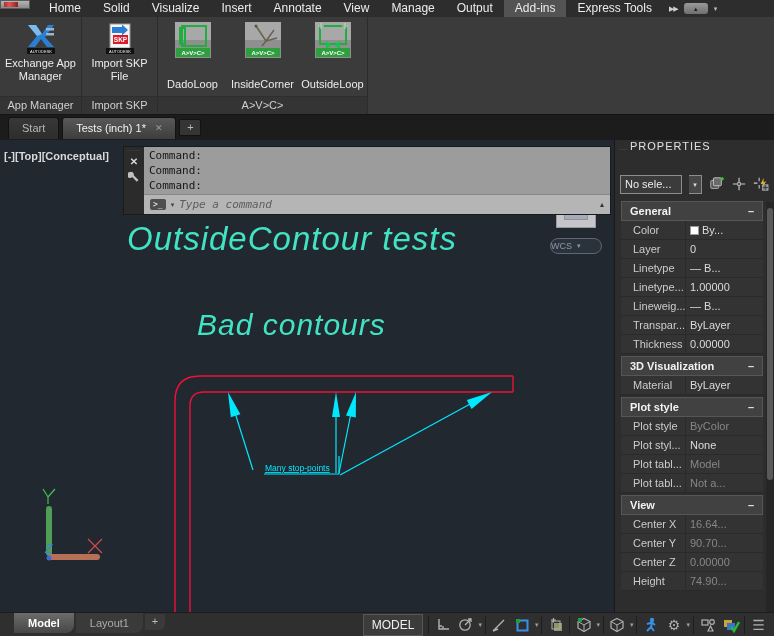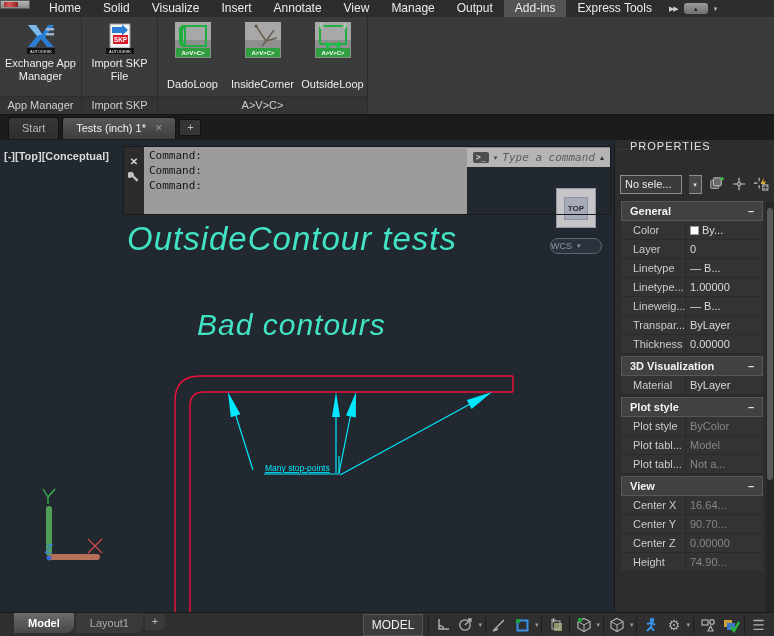--- a/index.html
+++ b/index.html
@@ -38,21 +38,21 @@
   
   .main{display:flex;height:472px;}
   .canvas{position:relative;flex:1;background:#212830;overflow:hidden;}
   .vplabel{position:absolute;left:4px;top:10px;font-size:11px;font-weight:bold;color:#d9d9d9;z-index:5;}
 
   
   .cmdwin{position:absolute;left:124px;top:7px;width:486px;height:67px;display:flex;z-index:6;box-shadow:0 0 0 1px #1a1a1a;}
   .cstrip{width:20px;background:#2b2b2b;display:flex;flex-direction:column;align-items:center;padding-top:1px;gap:4px;}
   .grip{font-size:5px;letter-spacing:1px;color:#9a9a9a;line-height:4px;}
   .cstrip .x{color:#d8d8d8;font-size:10px;font-weight:bold;}
-  .cright{flex:1;display:flex;flex-direction:row;justify-content:center;}
+  .cright{flex:1;display:flex;flex-direction:column;justify-content:center;}
   .chist{flex:1;background:#9c9c9c;color:#161616;font-family:"DejaVu Sans Mono",monospace;font-size:11px;line-height:15px;padding:1px 5px;}
   .cinput{height:20px;background:#b5b5b5;border-top:1px solid #888;display:flex;align-items:center;gap:5px;padding:0 6px;}
   .promptbox{background:#4e4e4e;color:#eee;font-size:8px;font-family:"DejaVu Sans Mono",monospace;padding:1px 3px;border-radius:2px;line-height:9px;}
   .cplaceholder{font-style:italic;color:#5d5d5d;font-size:11px;font-family:"DejaVu Sans Mono",monospace;}
   .cup{margin-left:auto;color:#333;font-size:8px;}
   .ccaret{color:#444;font-size:7px;}
 
   
   .winctrl{position:absolute;top:13px;right:14px;display:flex;gap:11px;align-items:center;color:#e6e6e6;z-index:5;}
   .winctrl .mini{font-size:10px;}
@@ -373,20 +373,24 @@
     <div class="psection">
       <div class="psech">
         <span>Plot style</span>
         <span class="minus">–</span>
       </div>
       <div class="prow">
         <span class="plabel">Plot style</span>
         <span class="pvalue dim">ByColor</span>
       </div>
       <div class="prow">
+        <span class="plabel">Plot styl...</span>
+        <span class="pvalue">None</span>
+      </div>
+      <div class="prow">
         <span class="plabel">Plot tabl...</span>
         <span class="pvalue dim">Model</span>
       </div>
       <div class="prow">
         <span class="plabel">Plot tabl...</span>
         <span class="pvalue dim">Not a...</span>
       </div>
     </div>
 
     <div class="psection">

